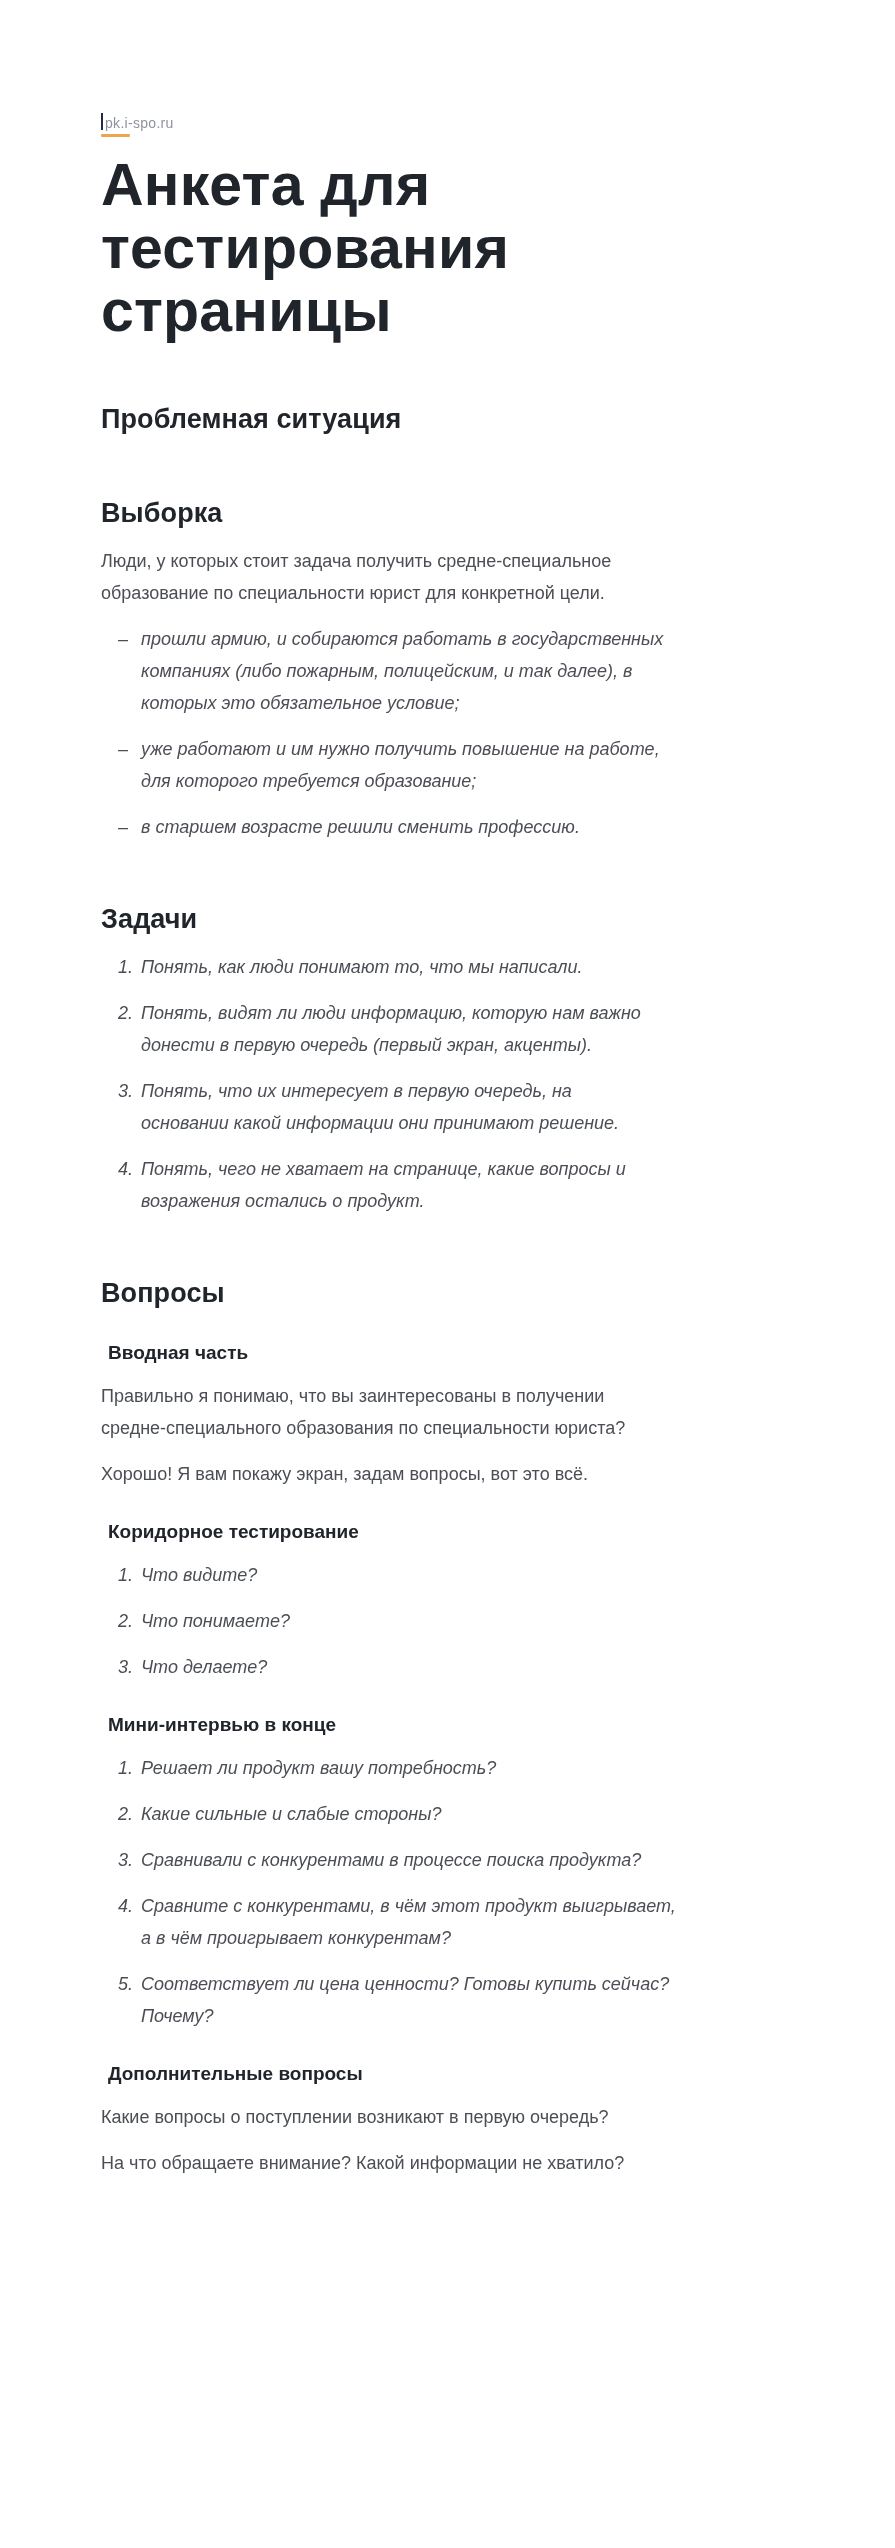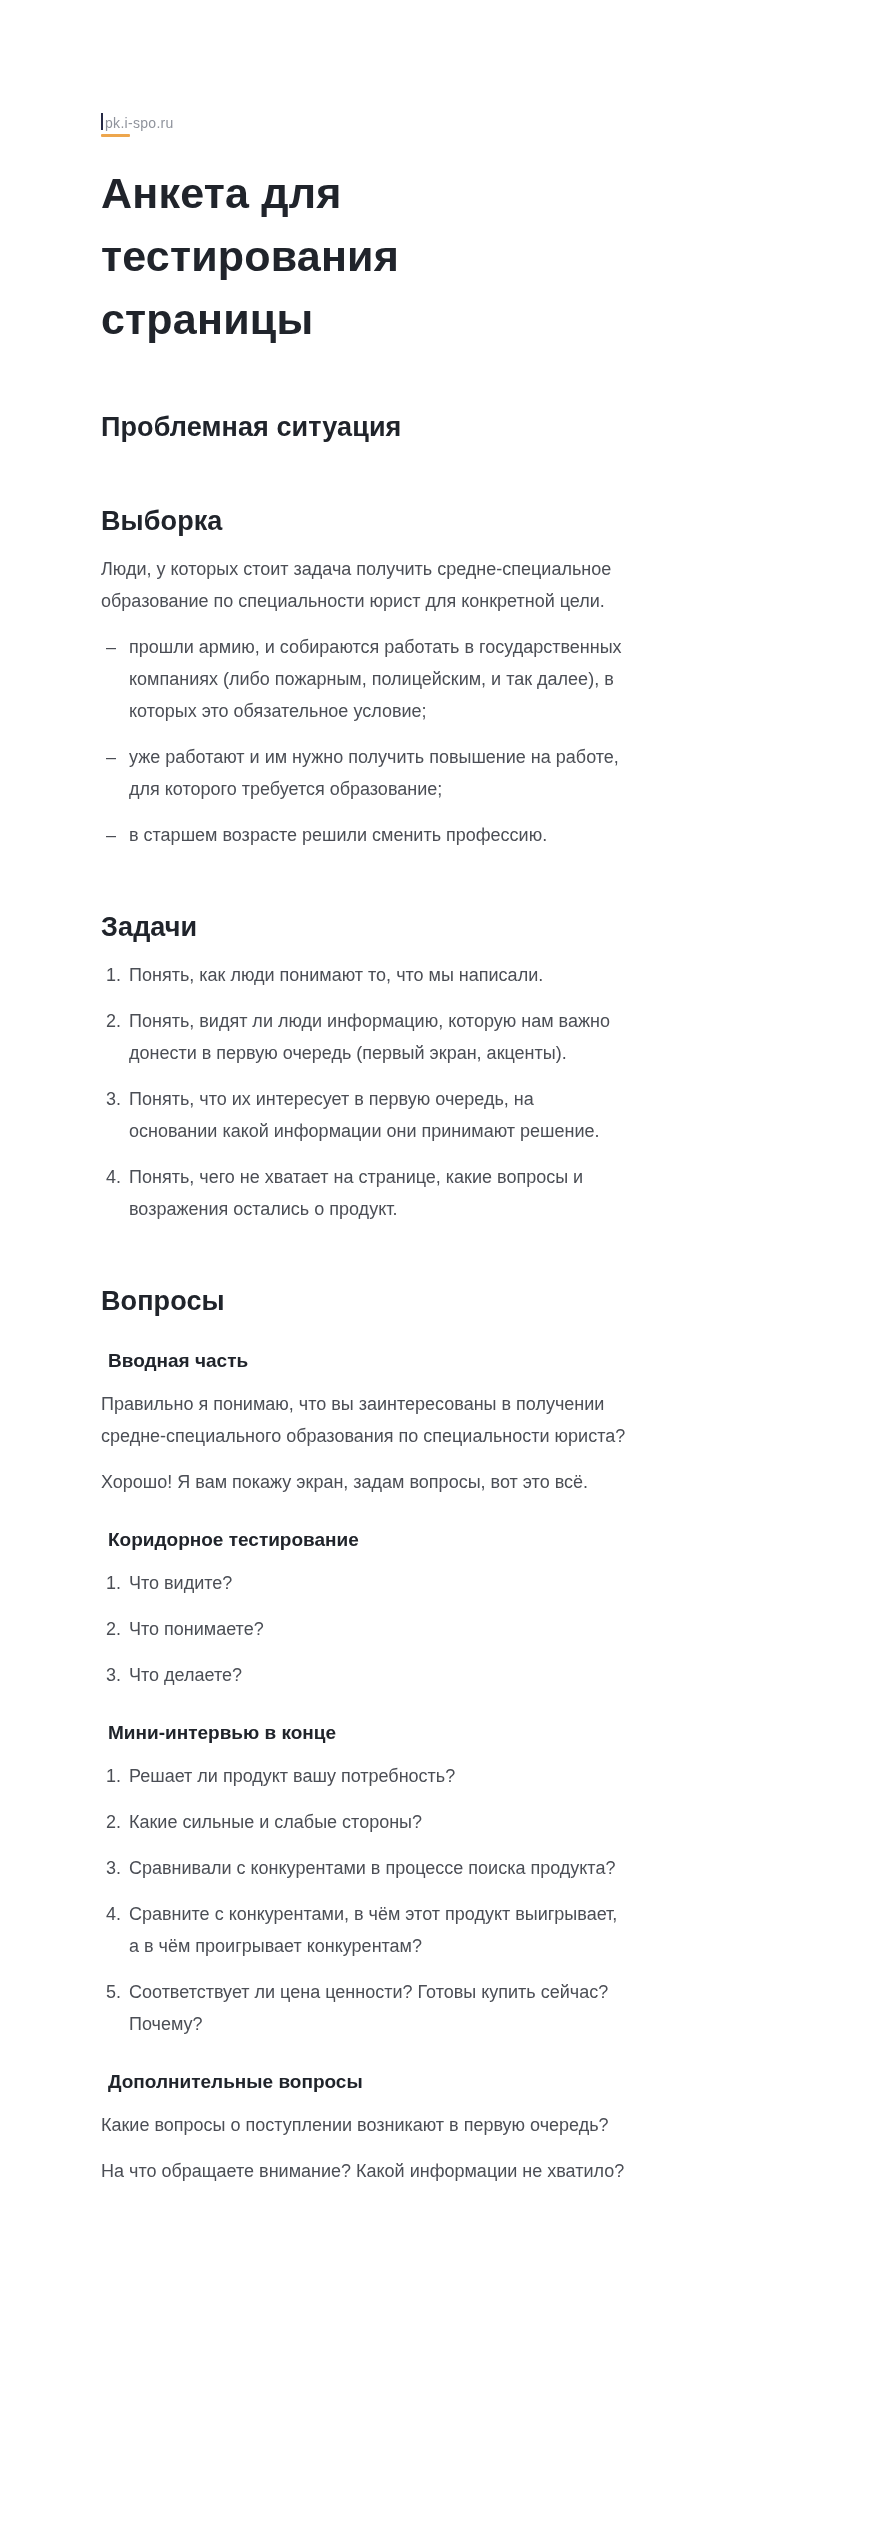--- a/index.html
+++ b/index.html
@@ -38,22 +38,22 @@
   }
   .logo-underline {
     position: absolute;
     left: 0; bottom: -3px;
     width: 29px; height: 3px;
     background: #eda64d;
     border-radius: 1px;
   }
   
   h1 {
-    margin: 28px 0 0 0;
-    font-size: 43px;
+    margin: 20px 0 0 0;
+    font-size: 59px;
     line-height: 63px;
     font-weight: 700;
     color: #20242b;
     letter-spacing: 0.2px;
     white-space: pre-line;
   }
   h2 {
     margin: 58px 0 14px 0;
     font-size: 27px;
     line-height: 36px;
@@ -69,22 +69,23 @@
     color: #20242b;
   }
   p {
     margin: 0 0 14px 0;
     font-size: 18px;
     line-height: 32px;
     color: #4b4e55;
     white-space: pre-line;
   }
   ul, ol {
-    margin: 1px; padding: 0;
+    margin: 13px; padding: 0;
     list-style: none;
+    font-style: italic;
   }
   li {
     position: relative;
     margin: 0 0 14px 0;
     padding-left: 27px;
     font-size: 18px;
     line-height: 32px;
     color: #4b4e55;
     white-space: pre-line;
   }

